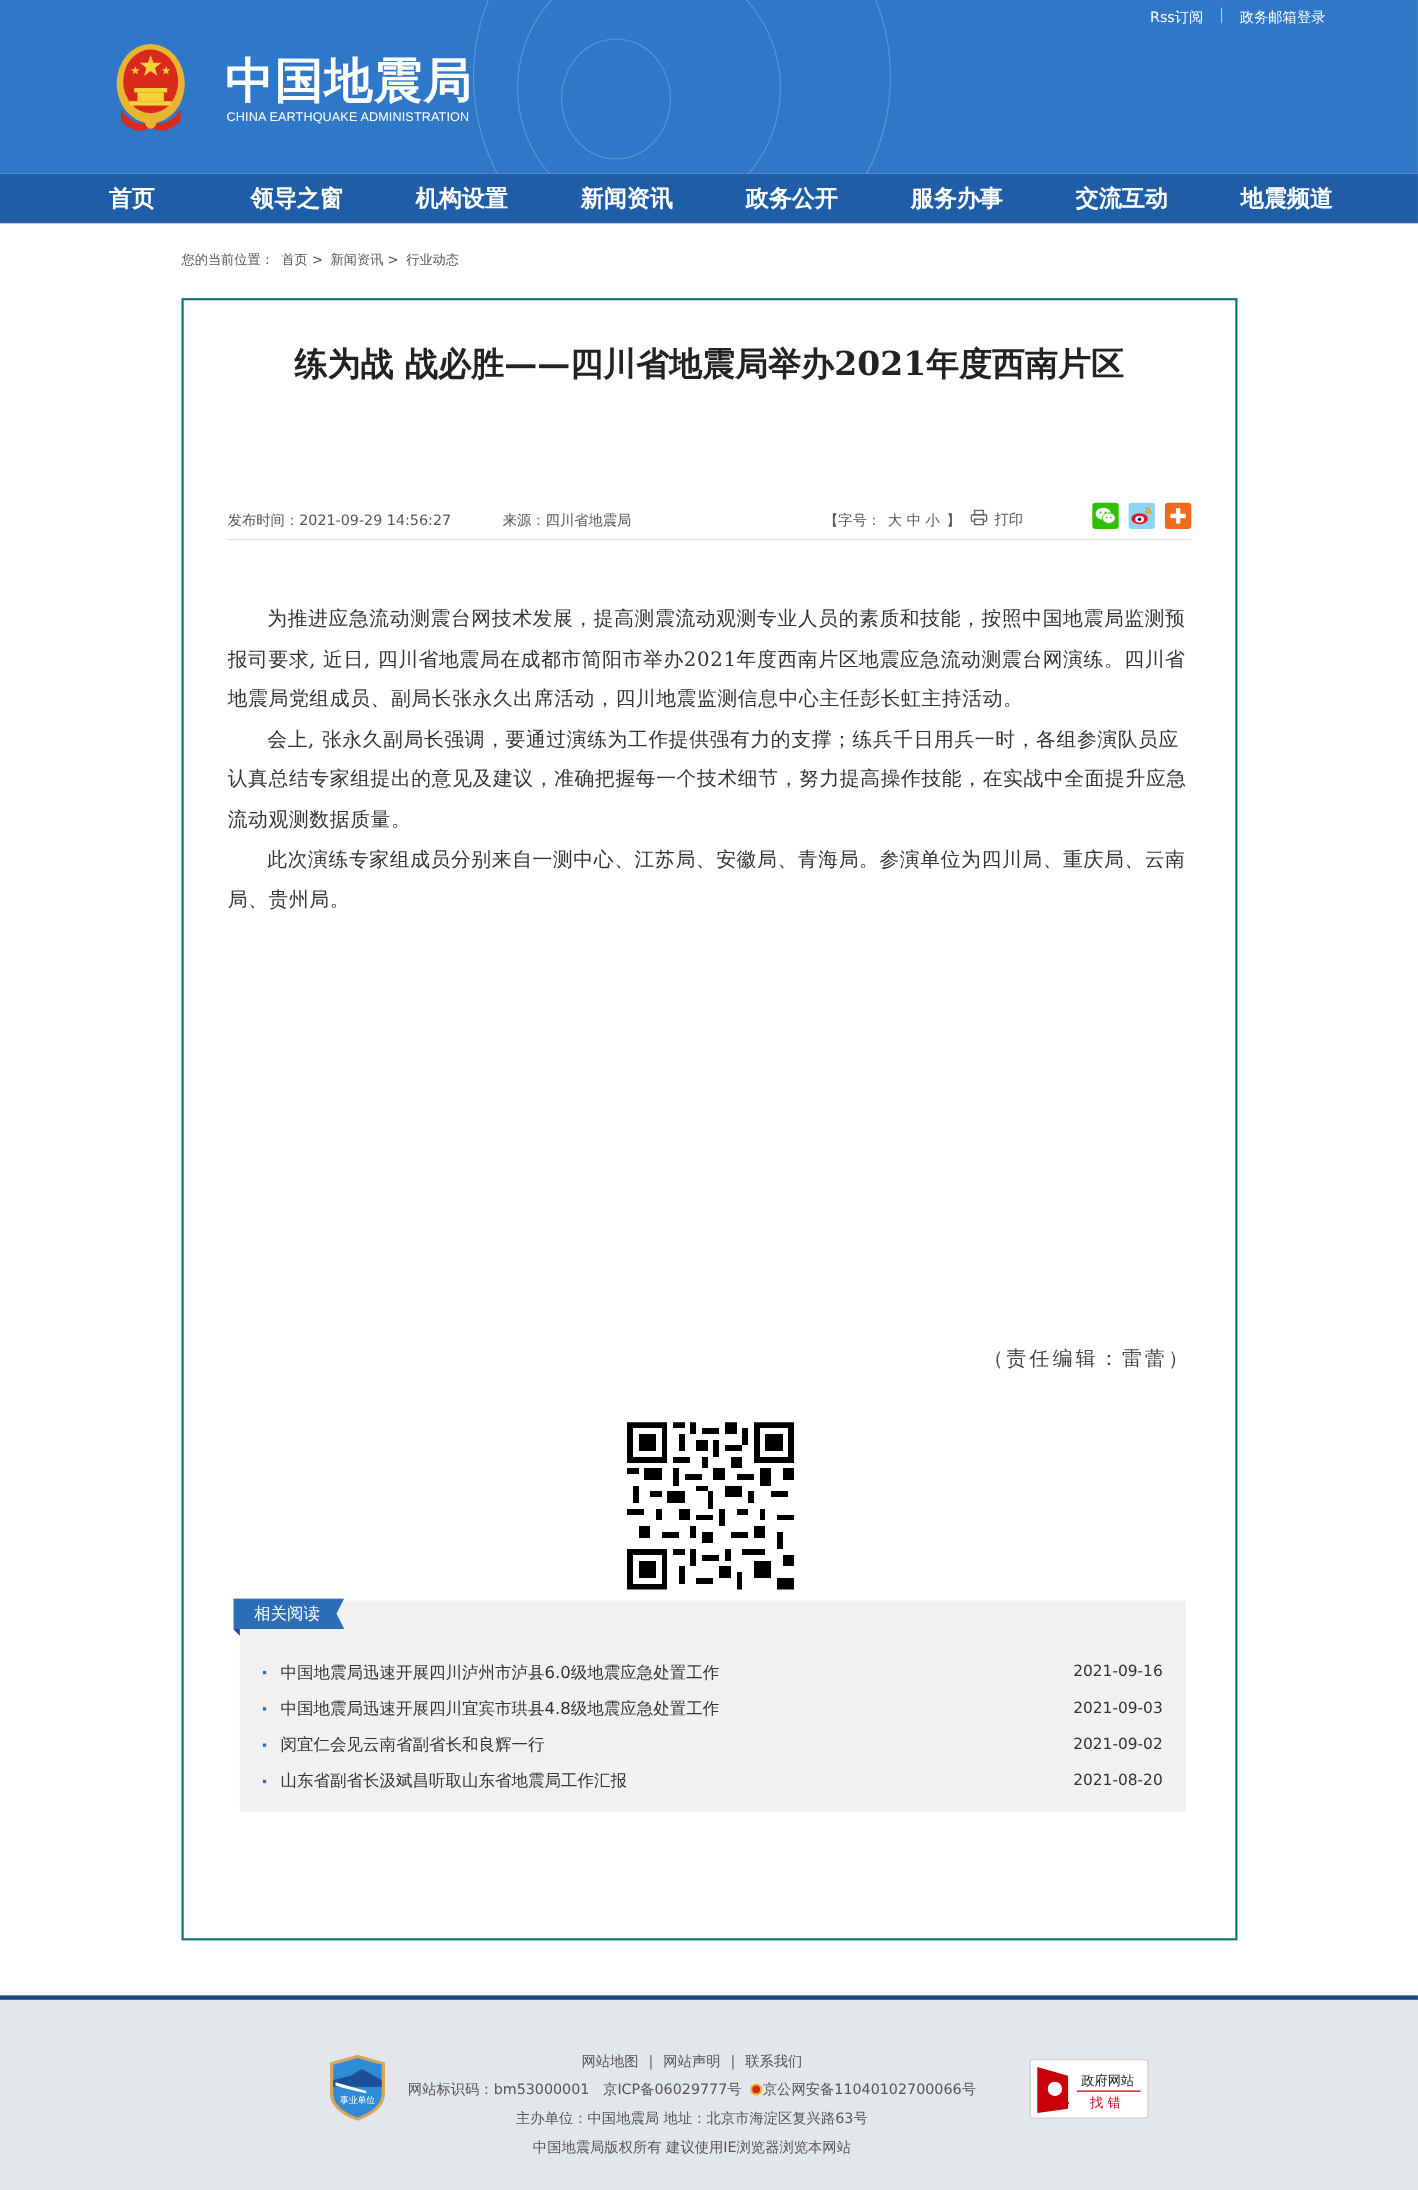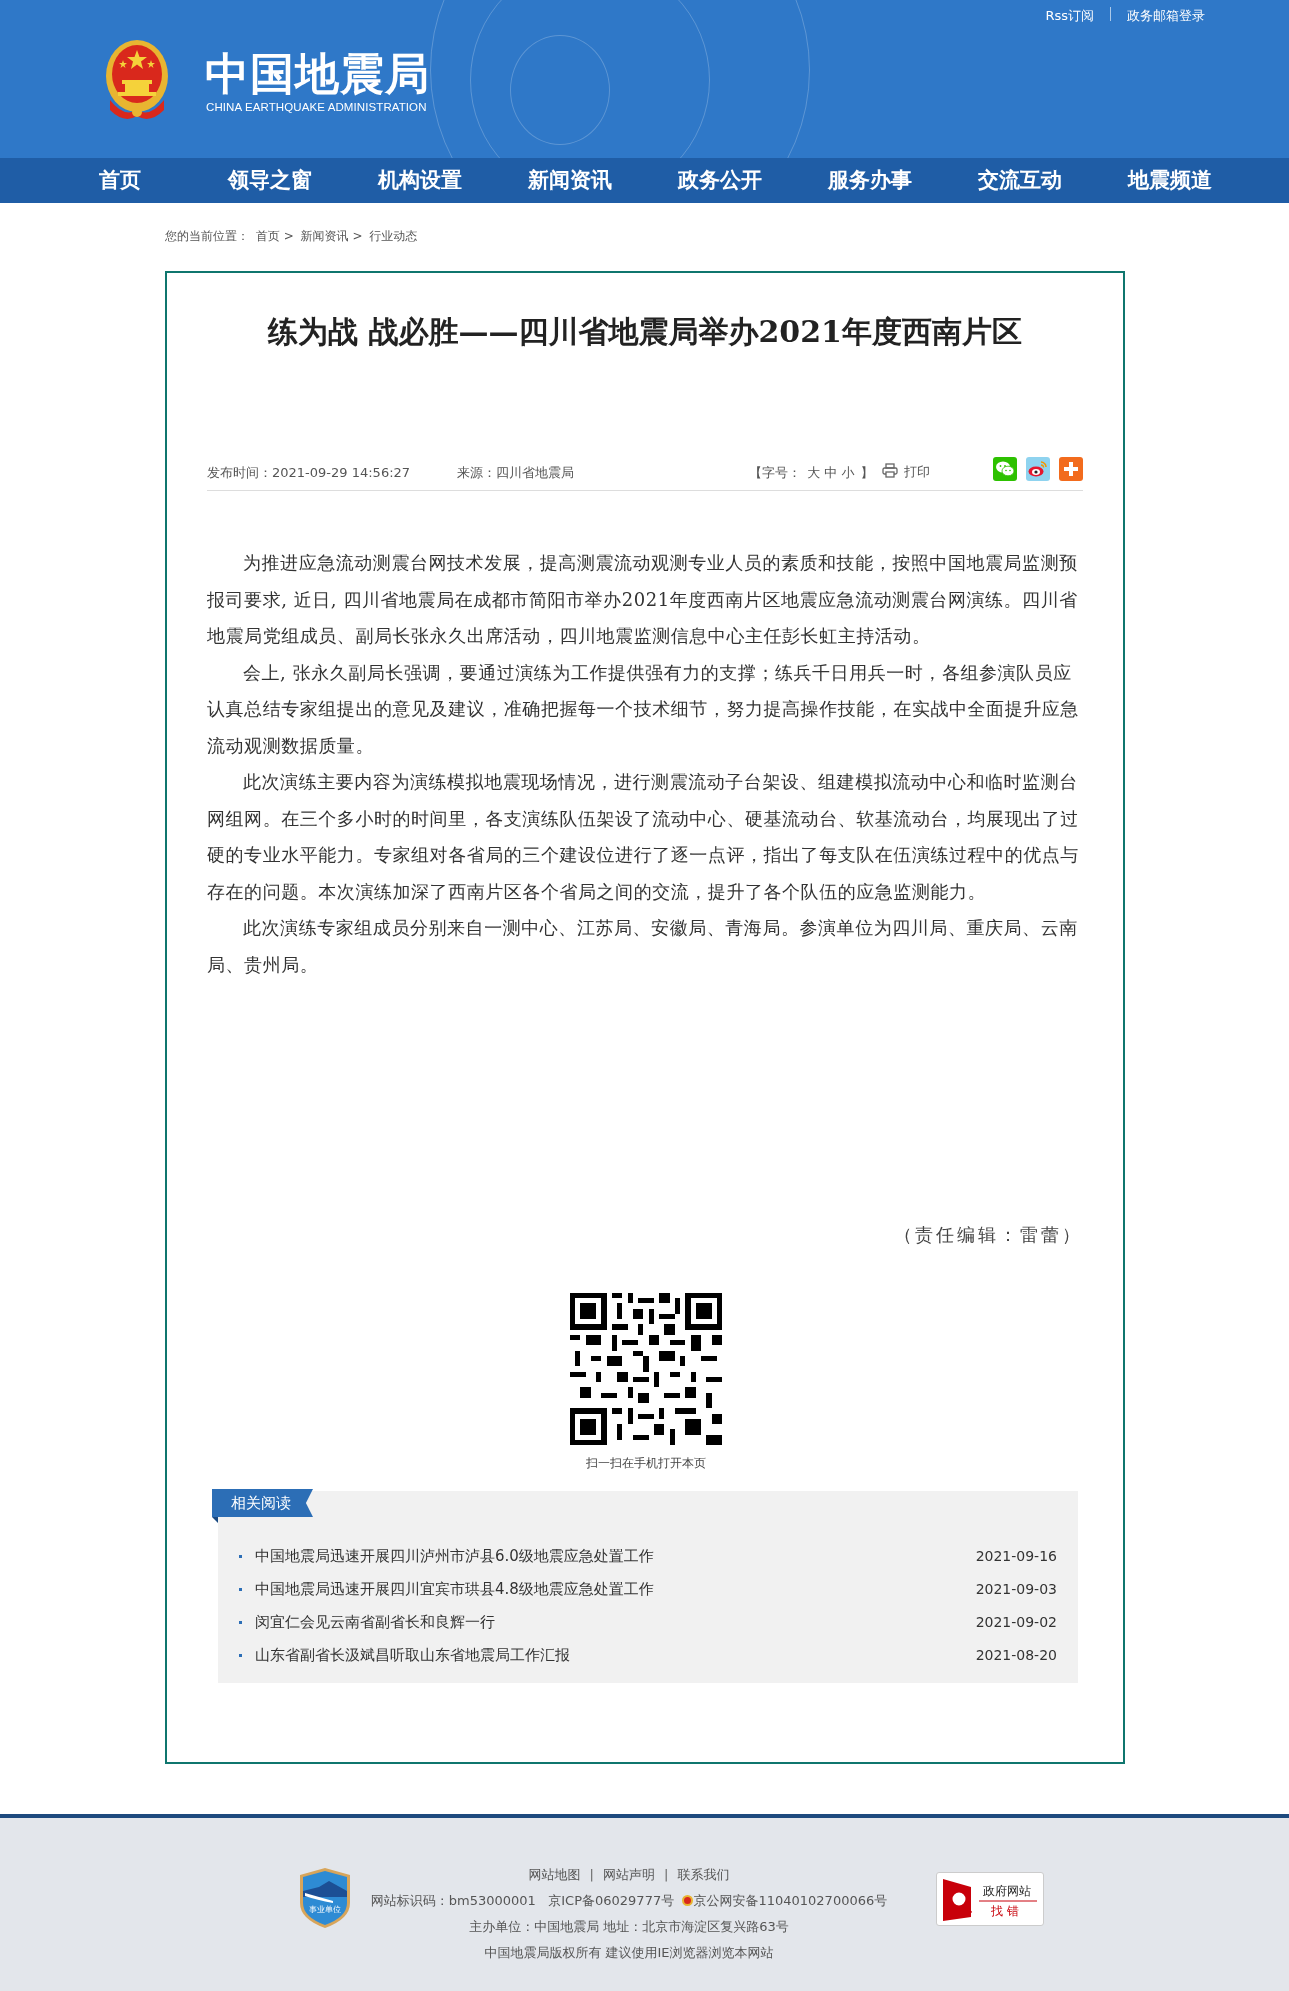--- a/index.html
+++ b/index.html
@@ -34,21 +34,21 @@
   .share .ic { width: 24px; height: 24px; border-radius: 3px; display: flex; align-items: center; justify-content: center; }
 
   .content { position: absolute; left: 40px; top: 272px; width: 876px; font-family: "DejaVu Serif", "Liberation Serif", serif; font-size: 18px; line-height: 36.5px; color: #333; }
   .content p { text-indent: 2em; letter-spacing: 0.55px; }
 
   .editor { position: absolute; right: 40px; top: 950px; font-family: "DejaVu Serif", "Liberation Serif", serif; font-size: 18px; color: #444; letter-spacing: 3px; }
 
   .qr { position: absolute; left: 403px; top: 1020px; width: 152px; height: 152px; }
   .qr-caption { position: absolute; left: 379px; top: 1182px; width: 200px; text-align: center; font-size: 12px; color: #444; }
 
-  .related { position: absolute; left: 51px; top: 1218px; width: 860px; height: 192px; background: #f1f1f1; }
+  .related { position: absolute; left: 51px; top: 1182px; width: 860px; height: 192px; background: #f1f1f1; }
   .related-tab { position: absolute; left: -6px; top: -2px; height: 28px; padding: 0 22px 0 19px; background: #2c6eb6; color: #fff; font-size: 15px; line-height: 28px; clip-path: polygon(0 0, 100% 0, 93% 50%, 100% 100%, 0 100%); }
   .related-fold { position: absolute; left: -6px; top: 26px; width: 0; height: 0; border-top: 6px solid #1a4a82; border-left: 6px solid transparent; }
   .related ul { list-style: none; position: absolute; left: 21px; top: 38px; width: 818px; margin-top: 11px; }
   .related li { height: 33px; line-height: 33px; font-size: 15px; color: #333; position: relative; padding-left: 16px; }
   .related li .dot { position: absolute; left: 0; top: 15px; width: 3px; height: 3px; background: #2c6eb6; }
   .related li .date { position: absolute; right: 0; top: 0; color: #333; font-size: 14px; }
 
   .footer { position: absolute; left: 0; top: 1814px; width: 1289px; height: 177px; background: #e3e6eb; border-top: 4px solid #1d4a7e; }
   .footer .badge { position: absolute; left: 299px; top: 49px; width: 52px; height: 62px; }
   .footer .lines { position: absolute; left: 0; top: 44px; width: 1258px; text-align: center; font-size: 13px; color: #555; line-height: 26px; }
@@ -159,21 +159,20 @@
           <rect x="7" y="2" width="4" height="14" fill="#fff"></rect>
           <rect x="2" y="7" width="14" height="4" fill="#fff"></rect>
         </svg>
       </a>
     </div>
   </div>
 
   <div class="content">
     <p>为推进应急流动测震台网技术发展，提高测震流动观测专业人员的素质和技能，按照中国地震局监测预报司要求, 近日, 四川省地震局在成都市简阳市举办2021年度西南片区地震应急流动测震台网演练。四川省地震局党组成员、副局长张永久出席活动，四川地震监测信息中心主任彭长虹主持活动。</p>
     <p>会上, 张永久副局长强调，要通过演练为工作提供强有力的支撑；练兵千日用兵一时，各组参演队员应认真总结专家组提出的意见及建议，准确把握每一个技术细节，努力提高操作技能，在实战中全面提升应急流动观测数据质量。</p>
-    <p>此次演练主要内容为演练模拟地震现场情况，进行测震流动子台架设、组建模拟流动中心和临时监测台网组网。在三个多小时的时间里，各支演练队伍架设了流动中心、硬基流动台、软基流动台，均展现出了过硬的专业水平能力。专家组对各省局的三个建设位进行了逐一点评，指出了每支队在伍演练过程中的优点与存在的问题。本次演练加深了西南片区各个省局之间的交流，提升了各个队伍的应急监测能力。</p>
     <p>此次演练专家组成员分别来自一测中心、江苏局、安徽局、青海局。参演单位为四川局、重庆局、云南局、贵州局。</p>
   </div>
 
   <div class="editor">（责任编辑：雷蕾）</div>
 
   <svg class="qr" viewBox="0 0 29 29" shape-rendering="crispEdges">
     <rect width="29" height="29" fill="#fff"></rect>
     <g fill="#000">
       <rect x="0" y="0" width="7" height="7"></rect>
         <rect x="1" y="1" width="5" height="5" fill="#fff"></rect>

